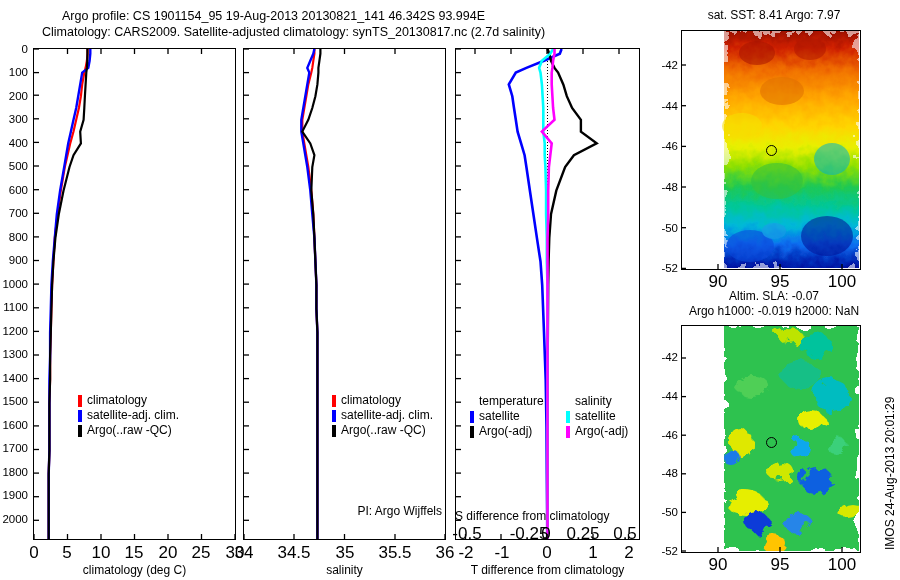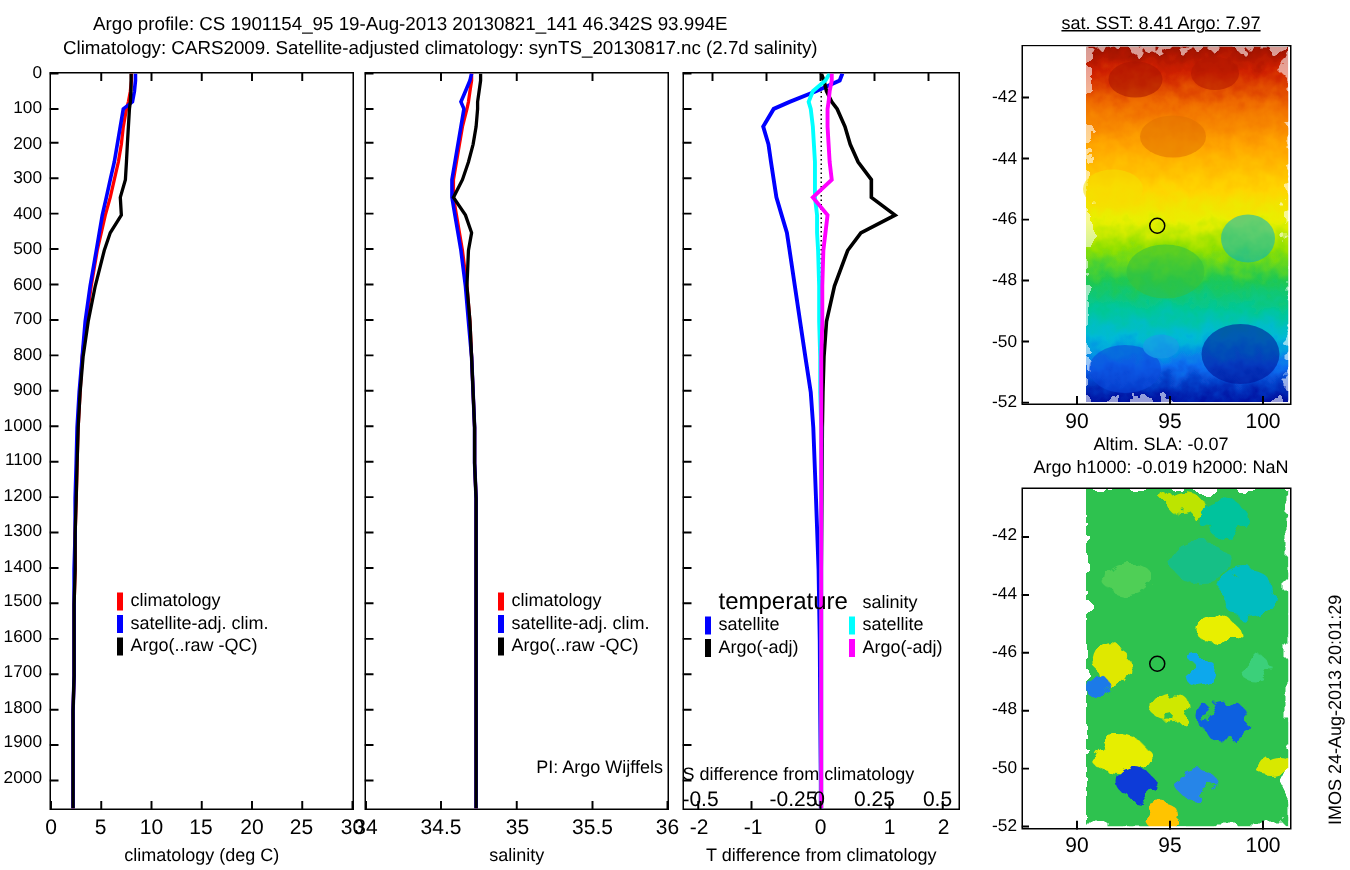--- a/index.html
+++ b/index.html
@@ -2,21 +2,21 @@
 <html><head>
 <meta charset="utf-8">
 <style>
   html,body{margin:0;padding:0;background:#ffffff;}
   body{width:900px;height:580px;position:relative;overflow:hidden;
        font-family:"Liberation Sans","DejaVu Sans",sans-serif;color:#000;}
   .abs{position:absolute;}
   .ttl{font-size:12.5px;line-height:16px;white-space:nowrap;}
   .axbox{position:absolute;border:1.4px solid #000;background:#fff;box-sizing:border-box;}
   .ylab{position:absolute;font-size:11.5px;text-align:right;white-space:nowrap;}
-  .xlab{position:absolute;font-size:14px;text-align:center;white-space:nowrap;}
+  .xlab{position:absolute;font-size:17px;text-align:center;white-space:nowrap;}
   .axtitle{position:absolute;font-size:12px;text-align:center;white-space:nowrap;}
   .legrow{display:flex;align-items:center;gap:5px;font-size:12px;line-height:15px;white-space:nowrap;}
   .swatch{width:4px;height:12px;display:inline-block;flex:0 0 4px;}
   .noteblk{position:absolute;font-size:12px;line-height:15px;white-space:nowrap;text-align:right;}
   .vtext{position:absolute;font-size:12px;white-space:nowrap;
          transform-origin:0 0;transform:rotate(-90deg);}
   svg{display:block;}
   .mapwrap{position:absolute;overflow:hidden;}
   .marker{position:absolute;border:1.3px solid #000;border-radius:50%;
           width:9px;height:9px;background:transparent;}
@@ -286,21 +286,21 @@
   <div>
     <div class="xlab" style="left:452px;top:543px;width:28px;">-2</div>
     <div class="xlab" style="left:488px;top:543px;width:28px;">-1</div>
     <div class="xlab" style="left:533px;top:543px;width:28px;">0</div>
     <div class="xlab" style="left:579px;top:543px;width:28px;">1</div>
     <div class="xlab" style="left:615px;top:543px;width:28px;">2</div>
   </div>
   <div class="axtitle" style="left:455px;top:563px;width:185px;">T difference from climatology</div>
 
   <div class="abs" style="left:470px;top:394px;">
-    <div style="font-size:16px;line-height:15px;padding-left:9px;">temperature</div>
+    <div style="font-size:12px;line-height:15px;padding-left:9px;">temperature</div>
     <div class="legrow">
       <span class="swatch" style="background:#0000ff;"></span>
       <span>satellite</span>
     </div>
     <div class="legrow">
       <span class="swatch" style="background:#000000;"></span>
       <span>Argo(-adj)</span>
     </div>
   </div>
 
@@ -311,21 +311,21 @@
       <span>satellite</span>
     </div>
     <div class="legrow">
       <span class="swatch" style="background:#ff00ff;"></span>
       <span>Argo(-adj)</span>
     </div>
   </div>
 </div>
 
 <div>
-  <div class="axtitle" style="left:679px;top:8px;width:190px;text-decoration:underline;">sat. SST: 8.41 Argo: 7.97</div>
+  <div class="axtitle" style="left:679px;top:8px;width:190px;">sat. SST: 8.41 Argo: 7.97</div>
   <div class="axbox" style="left:681px;top:30px;width:180px;height:240px;"></div>
 
   <div class="mapwrap" style="left:682.4px;top:31.4px;width:177px;height:237px;background:#fff;">
     <svg width="177" height="237" viewBox="0 0 177 237" preserveAspectRatio="none">
       <defs>
         <linearGradient id="sstg" x1="0" y1="0" x2="0" y2="1">
           <stop offset="0.00" stop-color="#9c1000"></stop>
           <stop offset="0.07" stop-color="#cf2000"></stop>
           <stop offset="0.16" stop-color="#ef6a00"></stop>
           <stop offset="0.28" stop-color="#ffa500"></stop>

